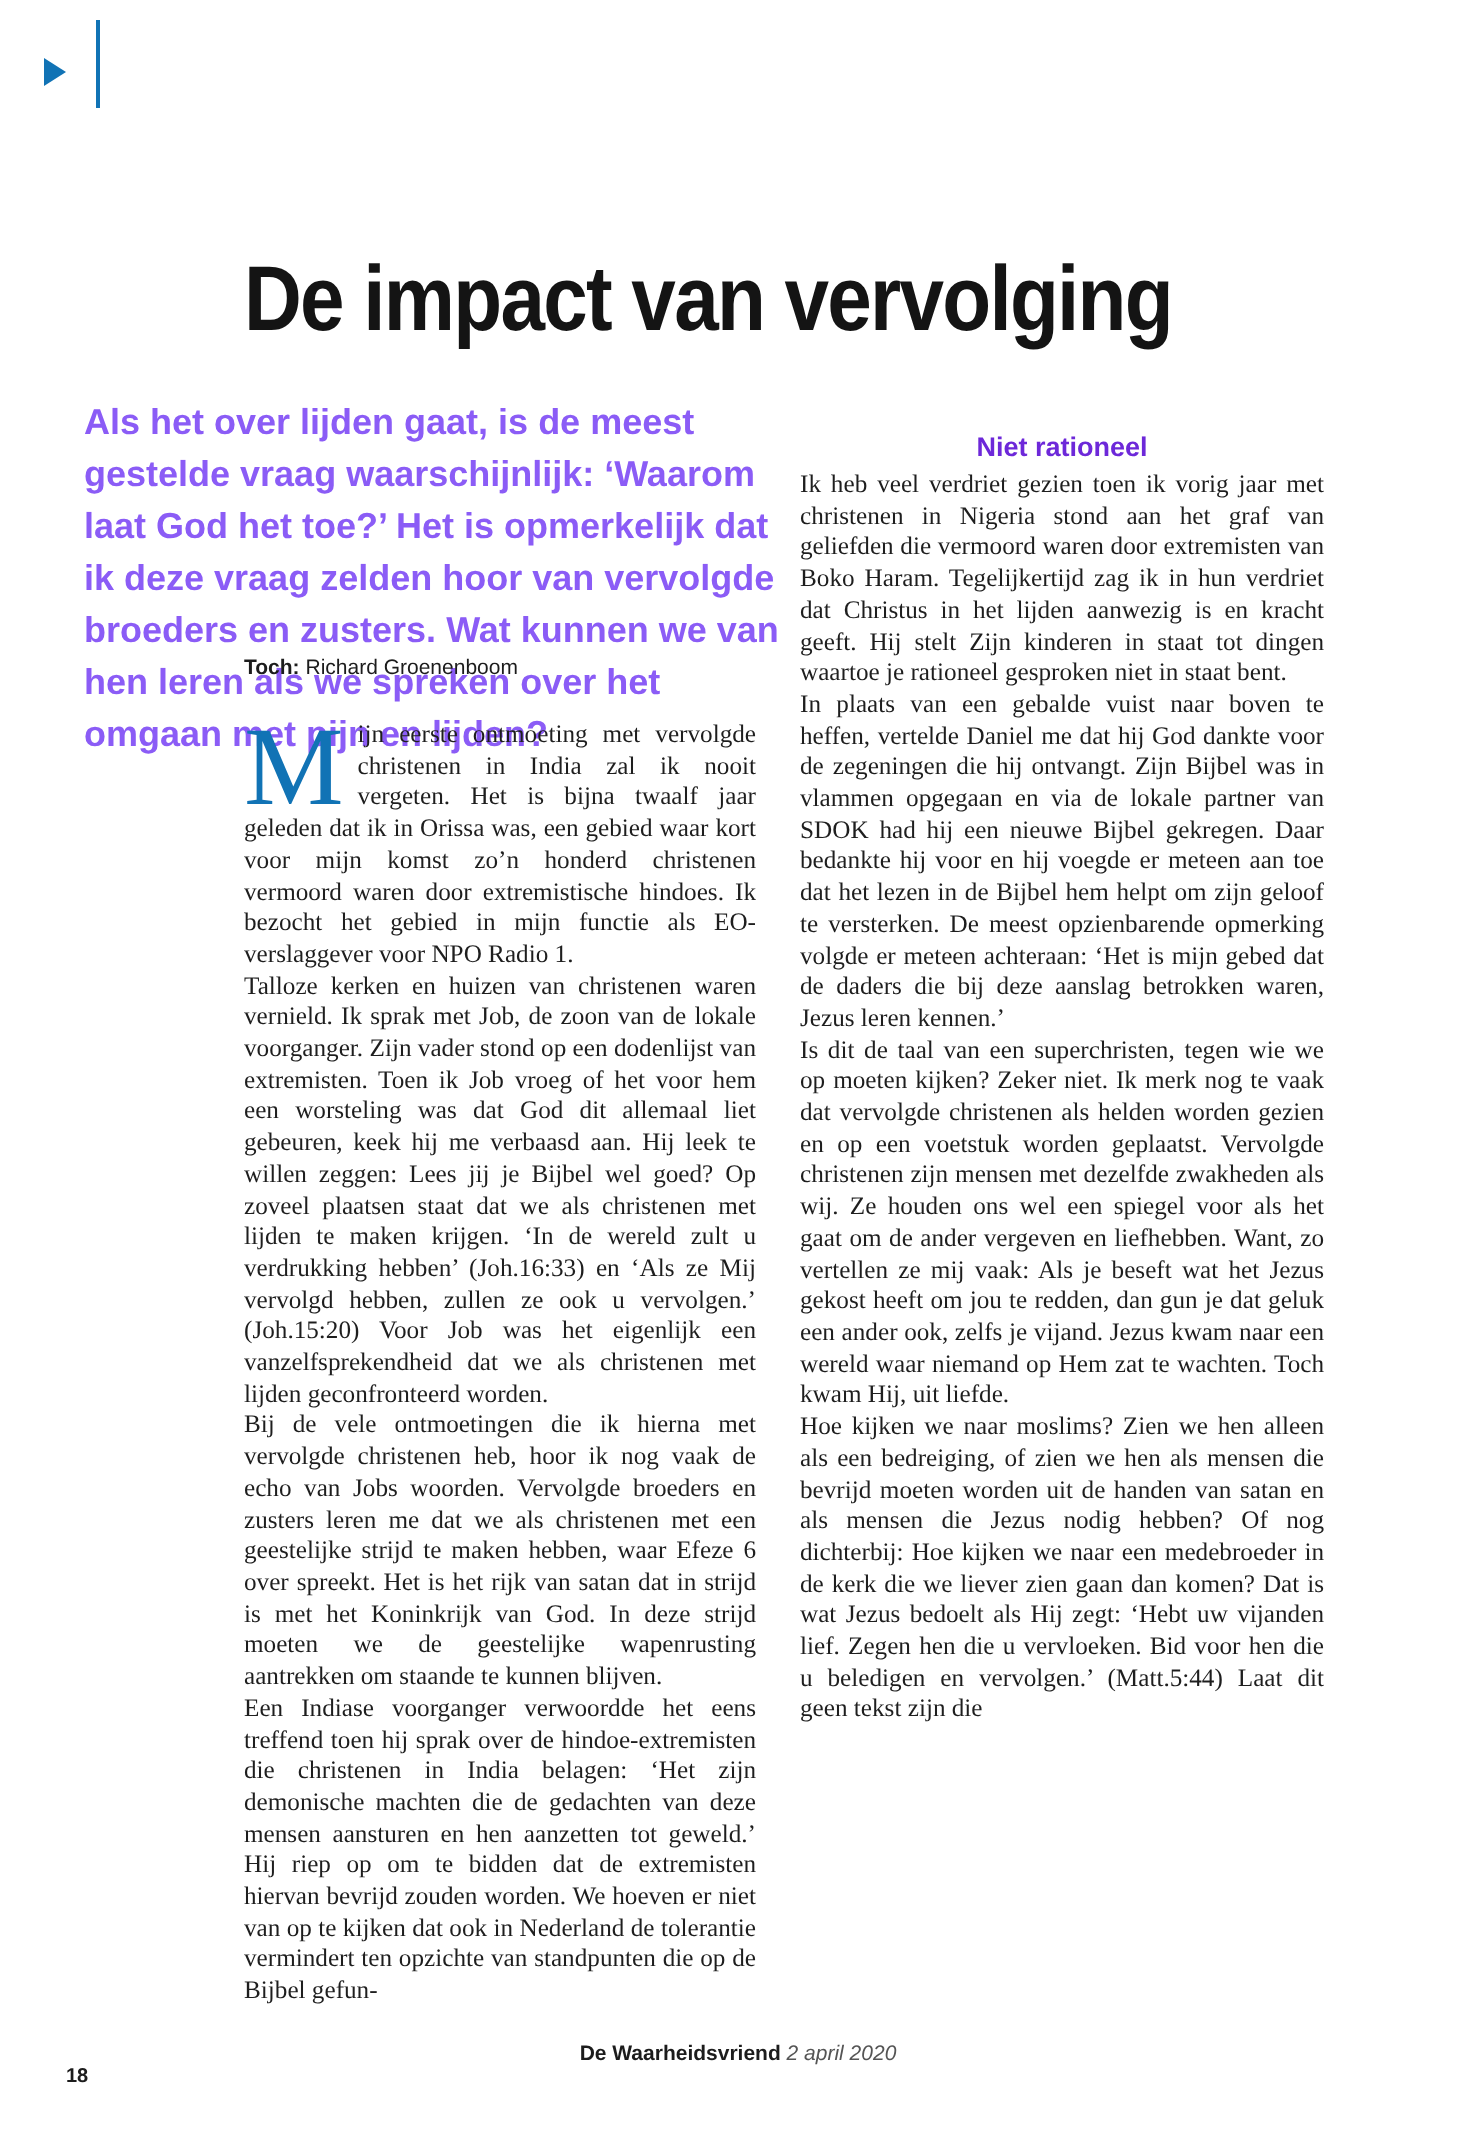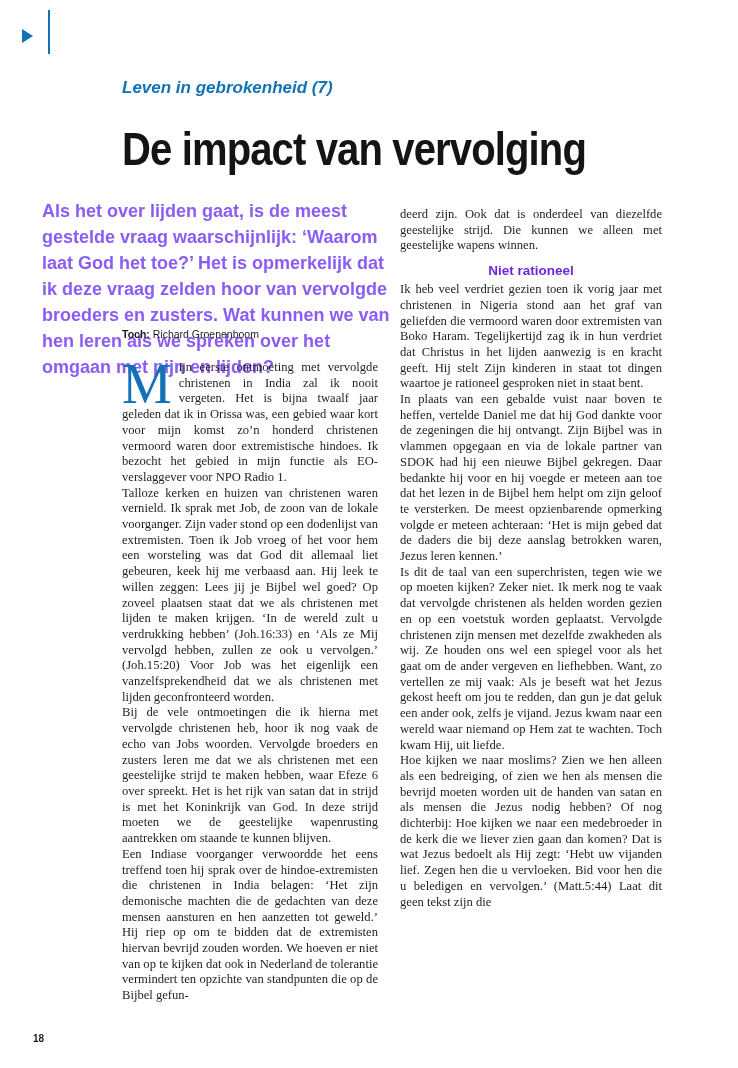--- a/index.html
+++ b/index.html
@@ -89,41 +89,43 @@
   .footer-center .date{font-style:italic;color:#555555;font-family:"Liberation Sans",sans-serif;}
 </style>
 </head>
 <body>
 
 <div id="page">
 
   <div class="tri"></div>
   <div class="vrule"></div>
 
-  <div class="series">Leven in gebrokenheid (7)</div>
   <div class="title">De impact van vervolging</div>
 
   <div class="intro">Als het over lijden gaat, is de meest gestelde vraag waarschijnlijk: ‘Waarom laat God het toe?’ Het is opmerkelijk dat ik deze vraag zelden hoor van vervolgde broeders en zusters. Wat kunnen we van hen leren als we spreken over het omgaan met pijn en lijden?</div>
 
   <div class="byline">
     <span class="lbl">Toch:</span>
     <span>Richard Groenenboom</span>
   </div>
 
   <div class="col col-1">
     <p><span class="dropcap">M</span><span>ijn eerste ontmoeting met vervolgde christenen in India zal ik nooit vergeten. Het is bijna twaalf jaar geleden dat ik in Orissa was, een gebied waar kort voor mijn komst zo’n honderd christenen vermoord waren door extremistische hindoes. Ik bezocht het gebied in mijn functie als EO-verslaggever voor NPO Radio 1.</span></p>
     <p>Talloze kerken en huizen van christenen waren vernield. Ik sprak met Job, de zoon van de lokale voorganger. Zijn vader stond op een dodenlijst van extremisten. Toen ik Job vroeg of het voor hem een worsteling was dat God dit allemaal liet gebeuren, keek hij me verbaasd aan. Hij leek te willen zeggen: Lees jij je Bijbel wel goed? Op zoveel plaatsen staat dat we als christenen met lijden te maken krijgen. ‘In de wereld zult u verdrukking hebben’ (Joh.16:33) en ‘Als ze Mij vervolgd hebben, zullen ze ook u vervolgen.’ (Joh.15:20) Voor Job was het eigenlijk een vanzelfsprekendheid dat we als christenen met lijden geconfronteerd worden.</p>
     <p>Bij de vele ontmoetingen die ik hierna met vervolgde christenen heb, hoor ik nog vaak de echo van Jobs woorden. Vervolgde broeders en zusters leren me dat we als christenen met een geestelijke strijd te maken hebben, waar Efeze 6 over spreekt. Het is het rijk van satan dat in strijd is met het Koninkrijk van God. In deze strijd moeten we de geestelijke wapenrusting aantrekken om staande te kunnen blijven.</p>
     <p>Een Indiase voorganger verwoordde het eens treffend toen hij sprak over de hindoe-extremisten die christenen in India belagen: ‘Het zijn demonische machten die de gedachten van deze mensen aansturen en hen aanzetten tot geweld.’ Hij riep op om te bidden dat de extremisten hiervan bevrijd zouden worden. We hoeven er niet van op te kijken dat ook in Nederland de tolerantie vermindert ten opzichte van standpunten die op de Bijbel gefun-</p>
   </div>
 
   <div class="col col-2">
-    <p>deerd zijn. Ook dat is onderdeel van diezelfde geestelijke strijd. Die kunnen we alleen met geestelijke wapens winnen.</p>
     <div class="subhead">Niet rationeel</div>
     <p>Ik heb veel verdriet gezien toen ik vorig jaar met christenen in Nigeria stond aan het graf van geliefden die vermoord waren door extremisten van Boko Haram. Tegelijkertijd zag ik in hun verdriet dat Christus in het lijden aanwezig is en kracht geeft. Hij stelt Zijn kinderen in staat tot dingen waartoe je rationeel gesproken niet in staat bent.</p>
     <p>In plaats van een gebalde vuist naar boven te heffen, vertelde Daniel me dat hij God dankte voor de zegeningen die hij ontvangt. Zijn Bijbel was in vlammen opgegaan en via de lokale partner van SDOK had hij een nieuwe Bijbel gekregen. Daar bedankte hij voor en hij voegde er meteen aan toe dat het lezen in de Bijbel hem helpt om zijn geloof te versterken. De meest opzienbarende opmerking volgde er meteen achteraan: ‘Het is mijn gebed dat de daders die bij deze aanslag betrokken waren, Jezus leren kennen.’</p>
     <p>Is dit de taal van een superchristen, tegen wie we op moeten kijken? Zeker niet. Ik merk nog te vaak dat vervolgde christenen als helden worden gezien en op een voetstuk worden geplaatst. Vervolgde christenen zijn mensen met dezelfde zwakheden als wij. Ze houden ons wel een spiegel voor als het gaat om de ander vergeven en liefhebben. Want, zo vertellen ze mij vaak: Als je beseft wat het Jezus gekost heeft om jou te redden, dan gun je dat geluk een ander ook, zelfs je vijand. Jezus kwam naar een wereld waar niemand op Hem zat te wachten. Toch kwam Hij, uit liefde.</p>
     <p>Hoe kijken we naar moslims? Zien we hen alleen als een bedreiging, of zien we hen als mensen die bevrijd moeten worden uit de handen van satan en als mensen die Jezus nodig hebben? Of nog dichterbij: Hoe kijken we naar een medebroeder in de kerk die we liever zien gaan dan komen? Dat is wat Jezus bedoelt als Hij zegt: ‘Hebt uw vijanden lief. Zegen hen die u vervloeken. Bid voor hen die u beledigen en vervolgen.’ (Matt.5:44) Laat dit geen tekst zijn die</p>
   </div>
 
   <div class="pagenum">18</div>
+  <div class="footer-center">
+    <span class="mag">De Waarheidsvriend</span>
+    <span class="date">2 april 2020</span>
+  </div>
 
 </div>
 
 </body></html>

